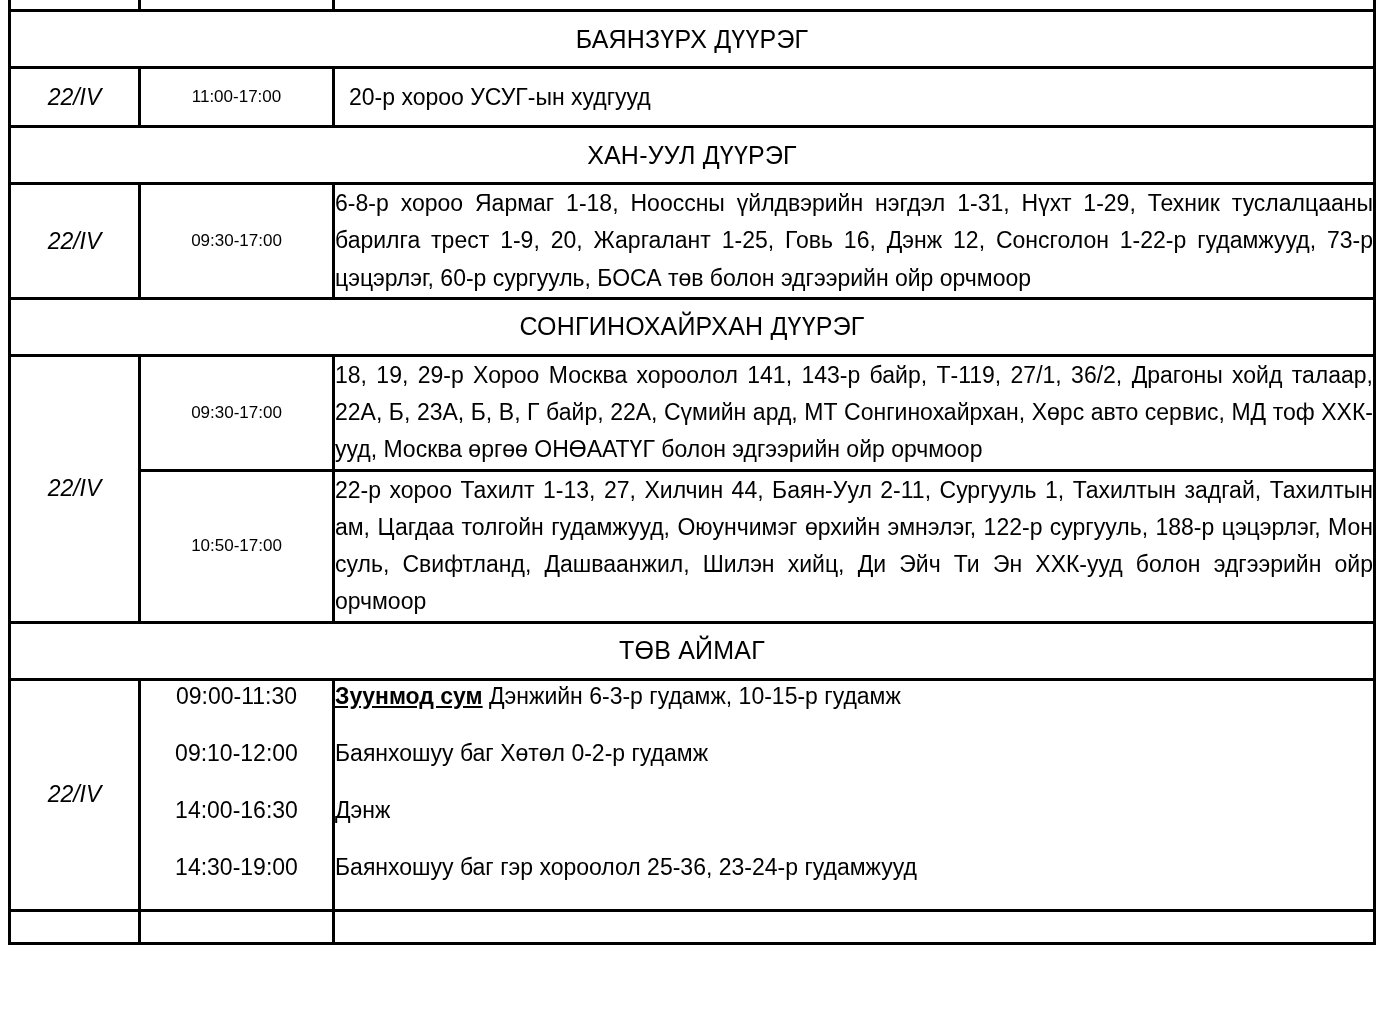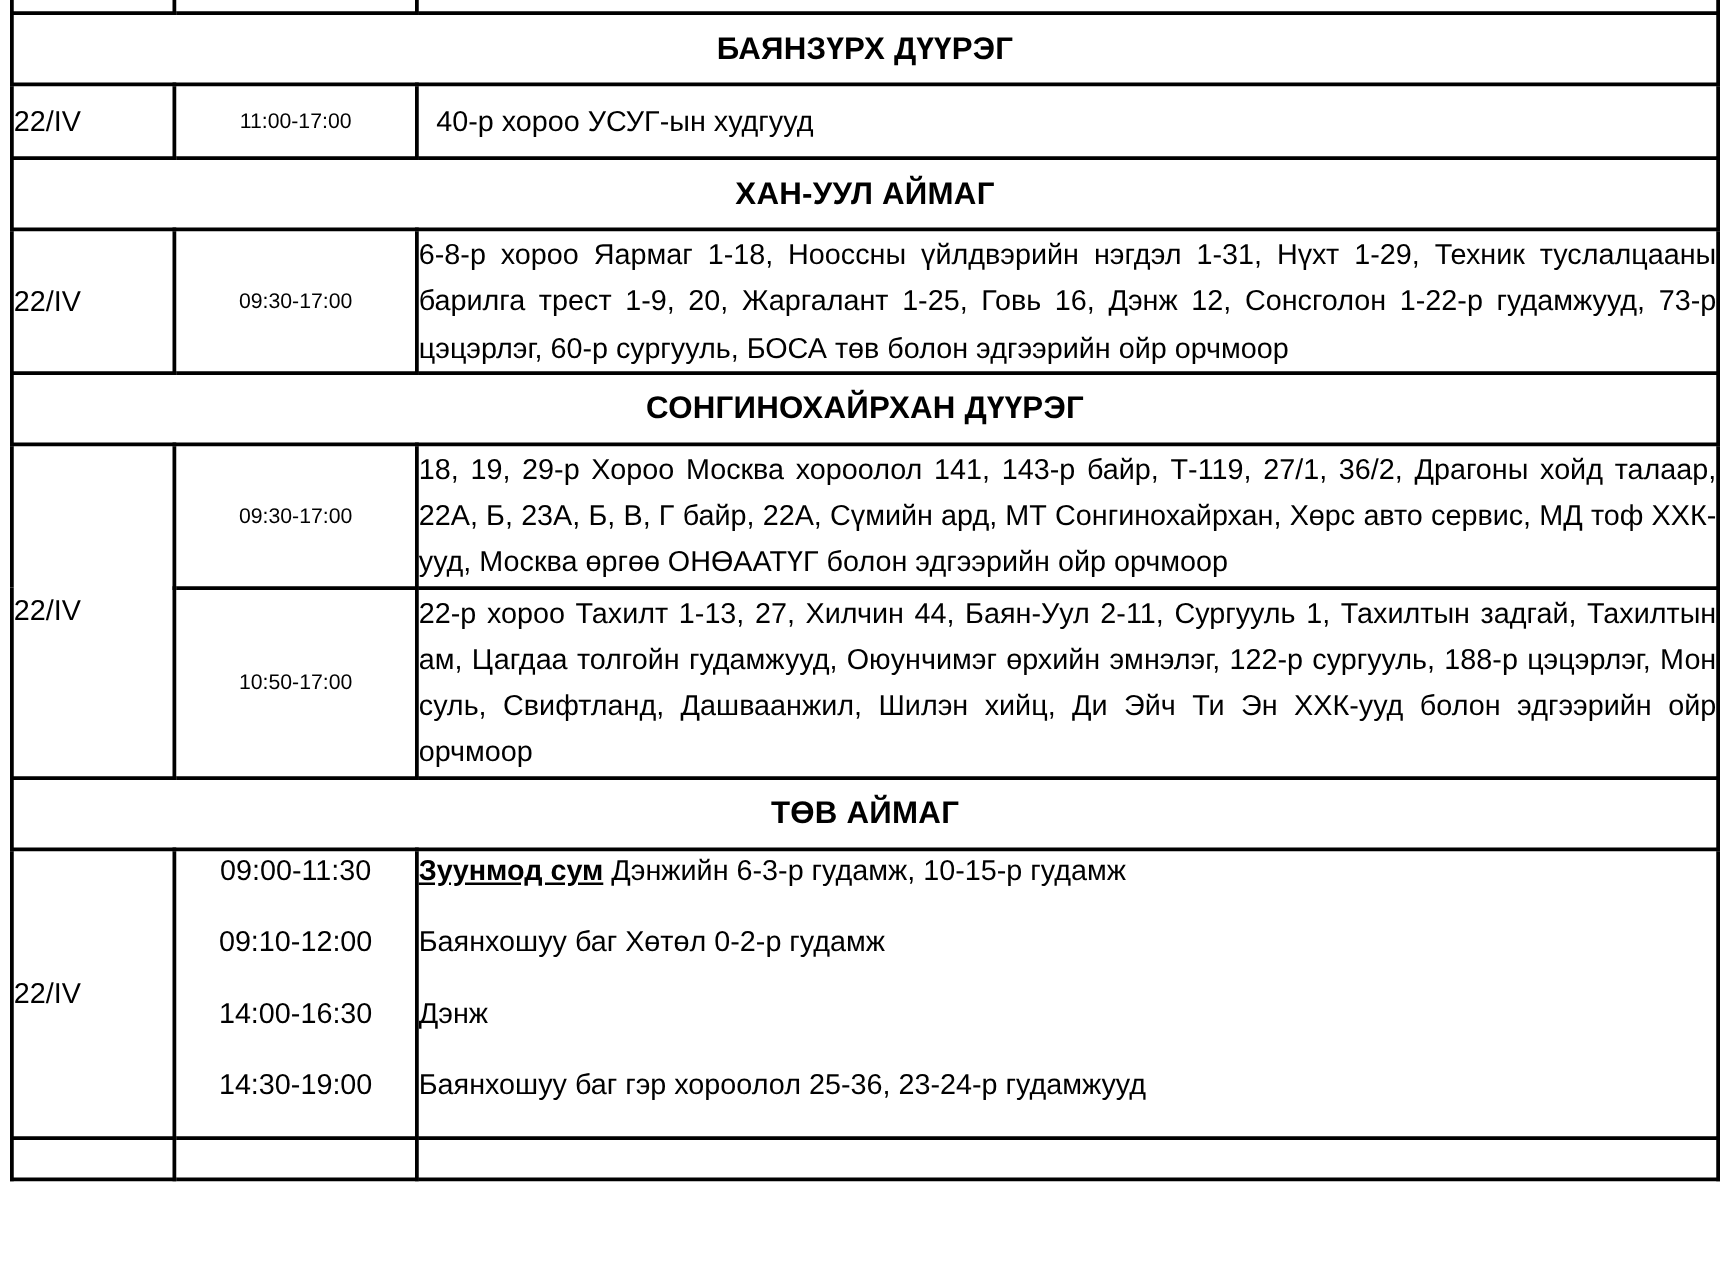--- a/index.html
+++ b/index.html
@@ -32,24 +32,26 @@
     padding: 0;
     vertical-align: middle;
     background: #ffffff;
   }
   
   col.c-date  { width: 130px; }
   col.c-time  { width: 194px; }
   col.c-detail{ width: 1041px; }
 
   .cell-date {
+    text-align: center;
     font-size: 23px;
     line-height: 1.25;
     vertical-align: bottom;
     padding-bottom: 8px;
+    font-style: italic;
   }
   .cell-date.mid {
     vertical-align: middle;
     padding-bottom: 0;
   }
   .cell-time {
     text-align: center;
     font-size: 17px;
     line-height: 1.3;
   }
@@ -61,21 +63,21 @@
     padding: 9px 14px 9px 14px;
   }
   .cell-detail.single {
     line-height: 1.4;
     padding: 12px 14px 12px 14px;
     text-align: left;
   }
   .district-head {
     text-align: center;
     font-size: 25px;
-    font-weight: bold;
+    font-weight: normal;
     letter-spacing: 0.2px;
     height: 54px;
     vertical-align: top;
     padding-top: 8px;
   }
   .bold { font-weight: bold; text-decoration: underline; }
 
   
   .cell-time-stack {
     text-align: center;
@@ -121,25 +123,25 @@
         <td></td>
         <td></td>
       </tr>
 
       <tr>
         <td class="district-head" colspan="3">БАЯНЗҮРХ ДҮҮРЭГ</td>
       </tr>
       <tr>
         <td class="cell-date mid">22/IV</td>
         <td class="cell-time">11:00-17:00</td>
-        <td class="cell-detail single">40-р хороо УСУГ-ын худгууд</td>
+        <td class="cell-detail single">20-р хороо УСУГ-ын худгууд</td>
       </tr>
 
       <tr>
-        <td class="district-head" colspan="3">ХАН-УУЛ АЙМАГ</td>
+        <td class="district-head" colspan="3">ХАН-УУЛ ДҮҮРЭГ</td>
       </tr>
       <tr>
         <td class="cell-date mid">22/IV</td>
         <td class="cell-time">09:30-17:00</td>
         <td class="cell-detail">6-8-р хороо Яармаг 1-18, Нооссны үйлдвэрийн нэгдэл 1-31, Нүхт 1-29, Техник туслалцааны барилга трест 1-9, 20, Жаргалант 1-25, Говь 16, Дэнж 12, Сонсголон 1-22-р гудамжууд, 73-р цэцэрлэг, 60-р сургууль, БОСА төв болон эдгээрийн ойр орчмоор</td>
       </tr>
 
       <tr>
         <td class="district-head" colspan="3">СОНГИНОХАЙРХАН ДҮҮРЭГ</td>
       </tr>

